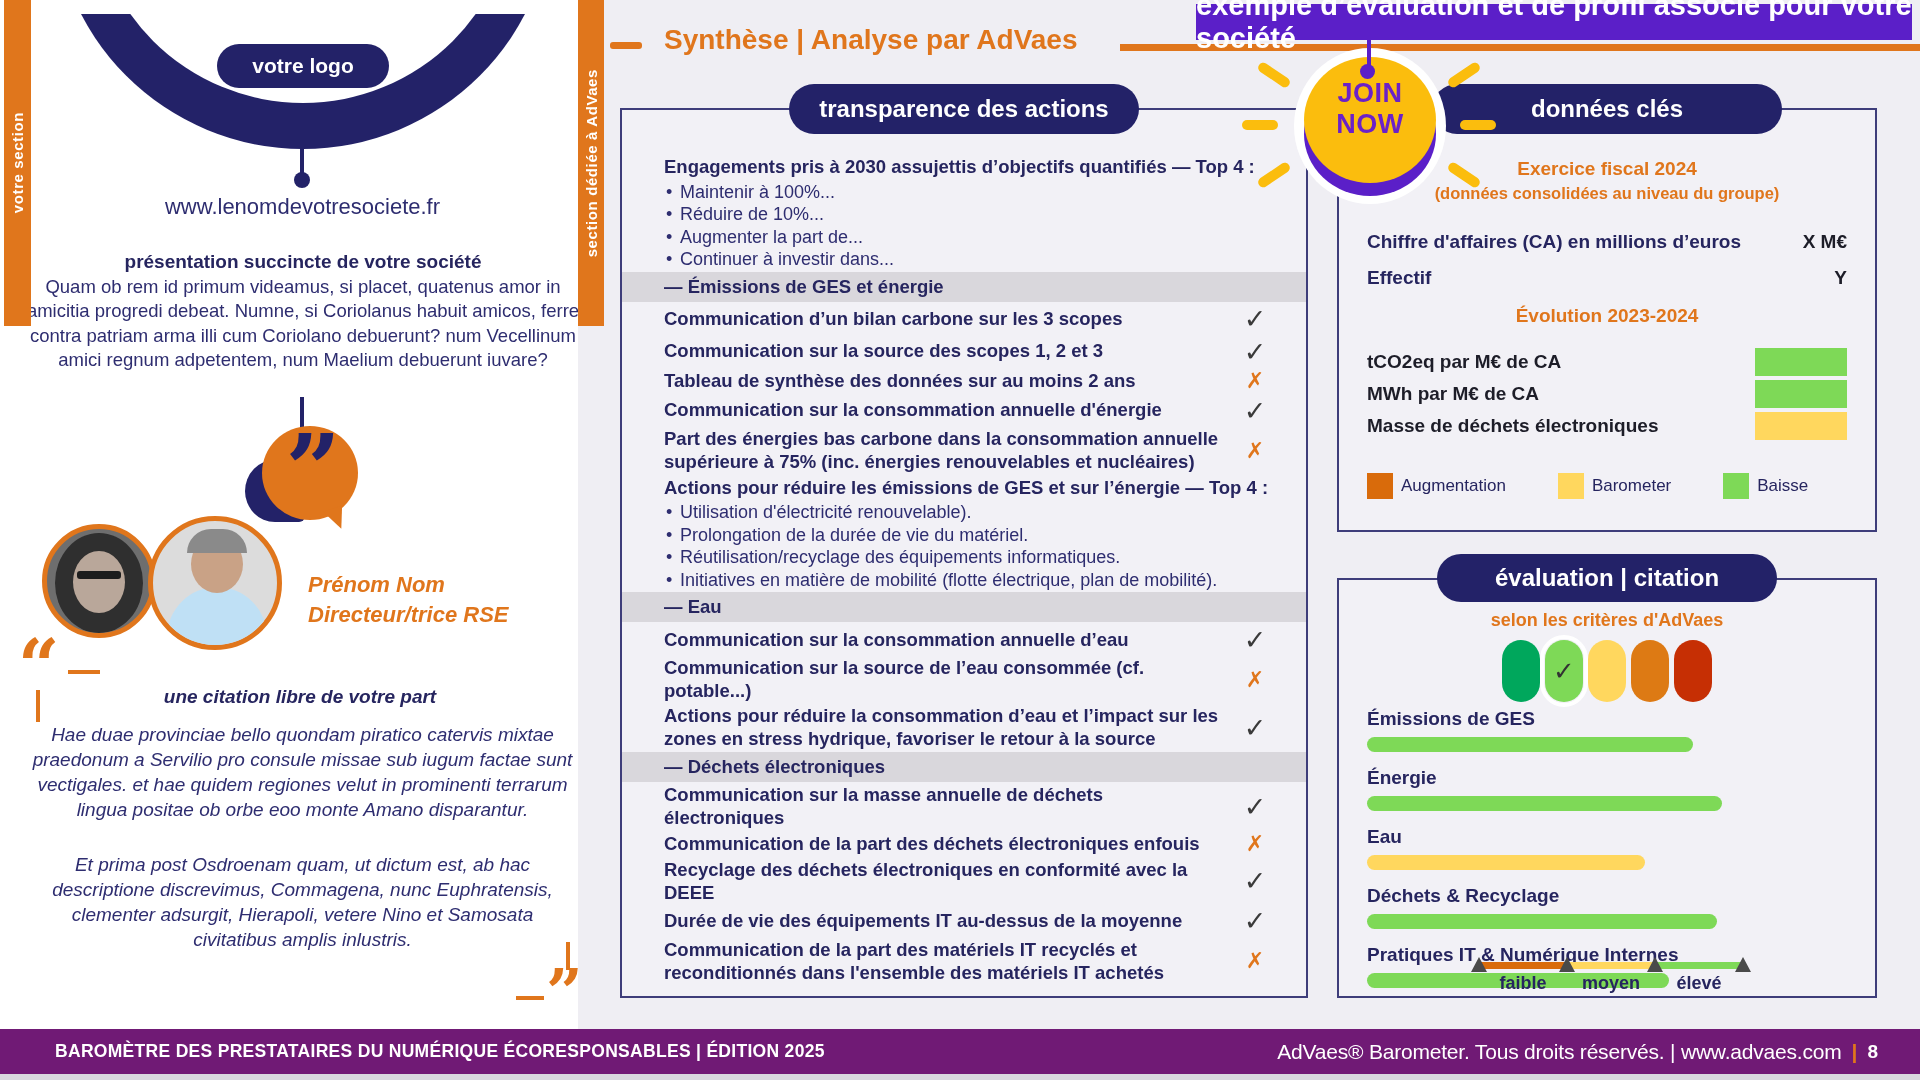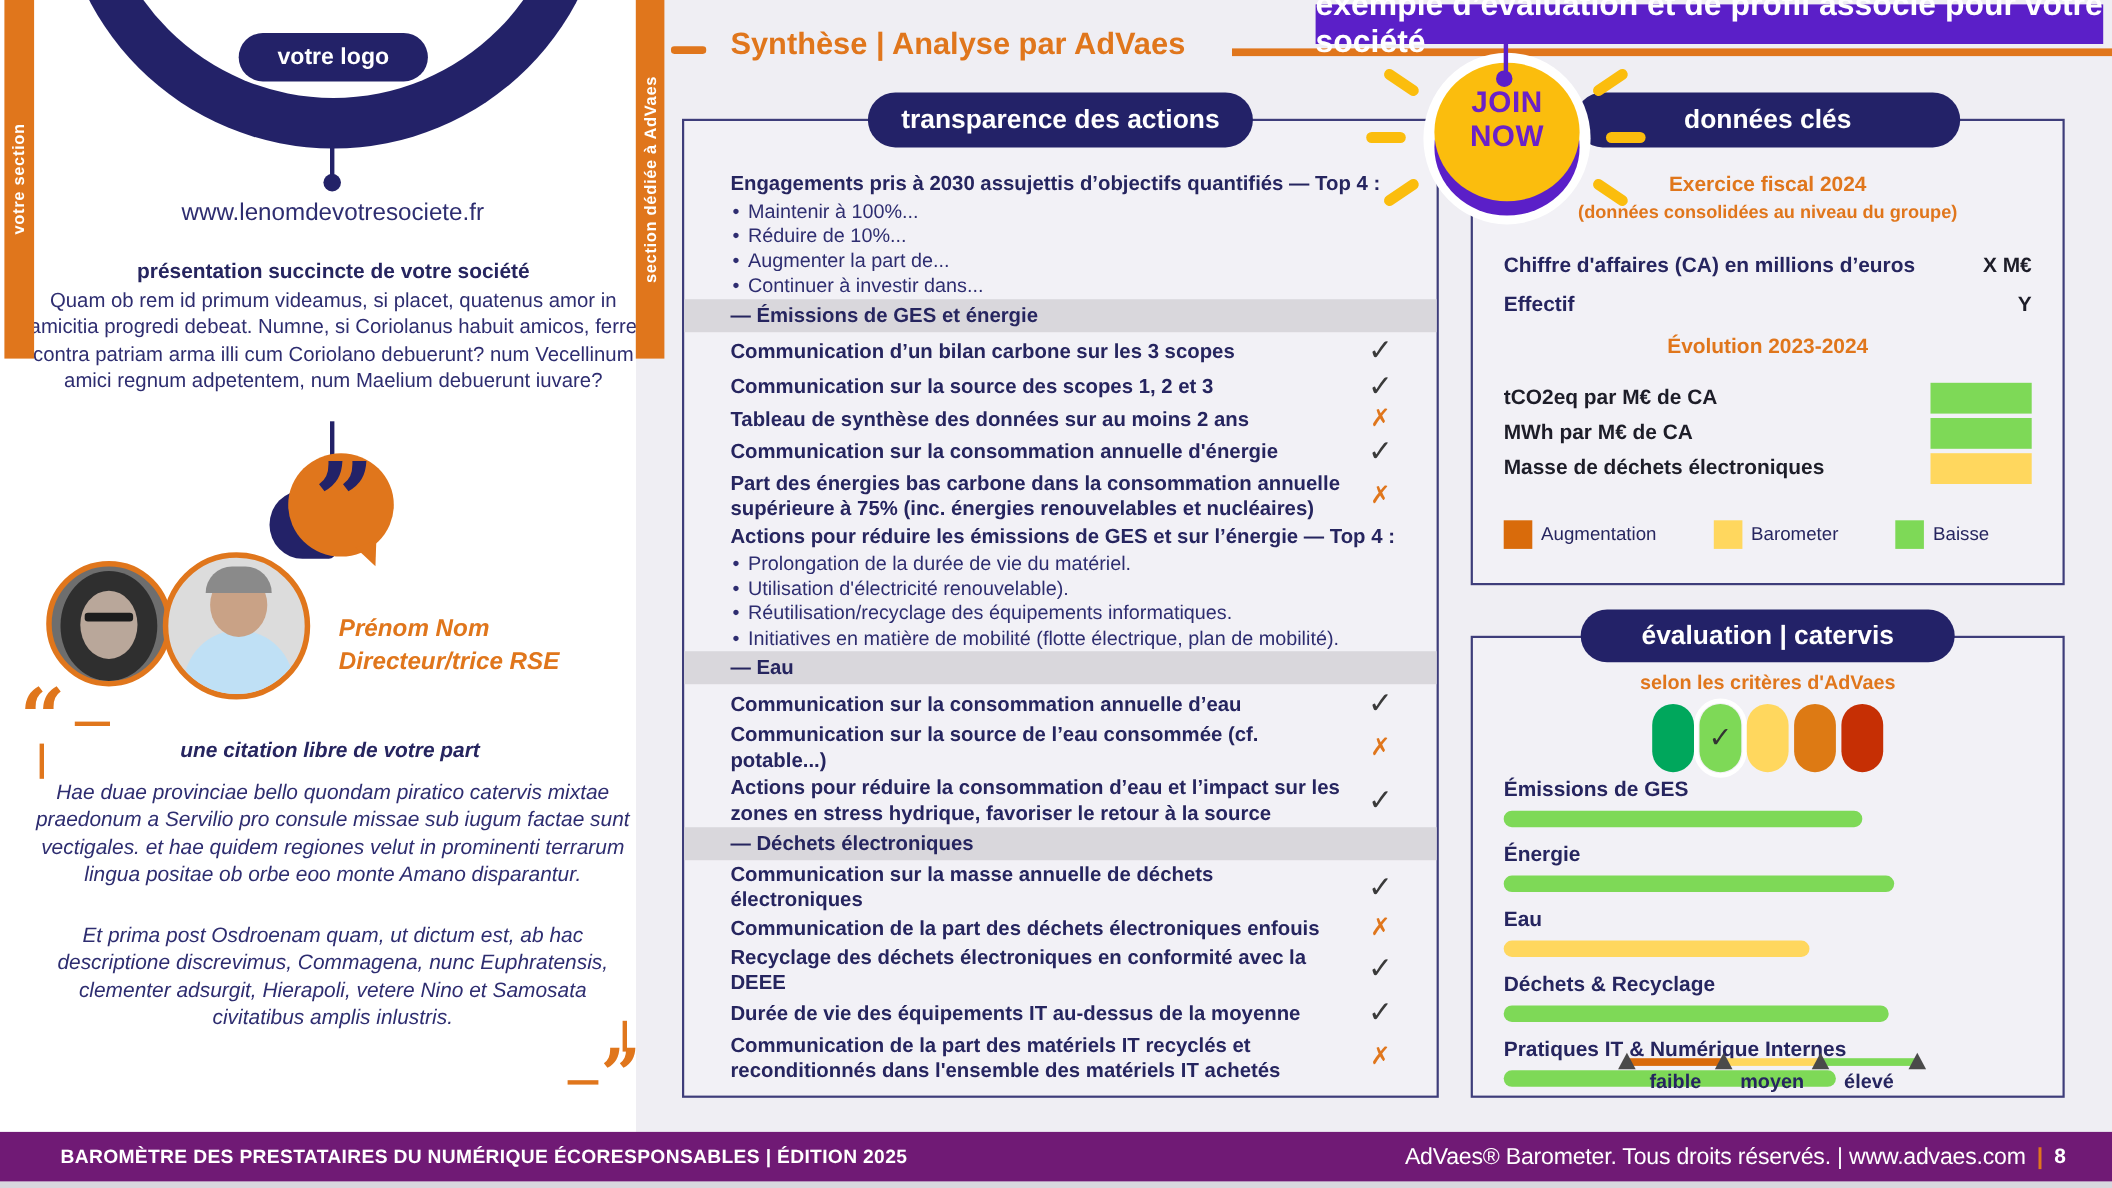--- a/index.html
+++ b/index.html
@@ -4,21 +4,21 @@
 <style>
   * { margin:0; padding:0; box-sizing:border-box; }
   html,body { width:1920px; height:1080px; }
   body { font-family:"Liberation Sans", sans-serif; background:#fff; position:relative; overflow:hidden; }
   #page { position:absolute; inset:0; width:1920px; height:1080px; }
 
   .abs { position:absolute; }
 
   
   .bg-right { left:578px; top:0; right:0; bottom:6px; background:#EFEEF3; }
-  .left-panel { left:0; top:0; width:578px; height:1029px; background:#ffffff; overflow:hidden; }
+  .left-panel { left:0; top:14px; width:578px; height:1029px; background:#ffffff; overflow:hidden; }
 
   
   .ribbon { background:#E0761C; display:flex; align-items:center; justify-content:center; }
   .vtext { writing-mode:vertical-rl; transform:rotate(180deg); color:#fff; font-weight:bold; font-size:15px; letter-spacing:.6px; white-space:nowrap; }
   .ribbon-left { left:4px; top:0; width:27px; height:326px; }
   .ribbon-mid  { left:578px; top:0; width:26px; height:326px; }
 
   
   .arc-outer { left:53px; top:-365px; width:500px; height:500px; border-radius:50%; background:#232268; }
   .arc-inner { left:91px; top:-335px; width:424px; height:424px; border-radius:50%; background:#ffffff; }
@@ -285,23 +285,23 @@
         <div class="blk-row">
           <div class="row-text">Part des énergies bas carbone dans la consommation annuelle supérieure à 75% (inc. énergies renouvelables et nucléaires)</div>
           <div class="row-mark">
             
             <span class="mark-cross">✗</span>
           </div>
         </div>
 
         <div class="blk-heading">Actions pour réduire les émissions de GES et sur l’énergie — Top 4 :</div>
 
+        <div class="blk-bullet">Utilisation d'électricité renouvelable).</div>
+
         <div class="blk-bullet">Prolongation de la durée de vie du matériel.</div>
-
-        <div class="blk-bullet">Utilisation d'électricité renouvelable).</div>
 
         <div class="blk-bullet">Réutilisation/recyclage des équipements informatiques.</div>
 
         <div class="blk-bullet">Initiatives en matière de mobilité (flotte électrique, plan de mobilité).</div>
 
         <div class="blk-band">— Eau</div>
 
         <div class="blk-row">
           <div class="row-text">Communication sur la consommation annuelle d’eau</div>
           <div class="row-mark">
@@ -499,21 +499,21 @@
             <div class="seg-bar" style="background: rgb(126, 217, 87);"></div>
             <div class="seg-label">élevé</div>
           </div>
         </div>
       <span class="tri" style="left:-8px;"></span>
       <span class="tri" style="left:80px;"></span>
       <span class="tri" style="left:168px;"></span>
       <span class="tri" style="left:256px;"></span>
     </div>
   </div>
-  <div class="abs pill pill-ev">évaluation | catervis</div>
+  <div class="abs pill pill-ev">évaluation | citation</div>
 
   <div class="abs footer">
     <span class="footer-left">BAROMÈTRE DES PRESTATAIRES DU NUMÉRIQUE ÉCORESPONSABLES | ÉDITION 2025</span>
     <span class="footer-right">
       <span class="footer-right-text">AdVaes® Barometer. Tous droits réservés. | www.advaes.com</span>
       <span class="footer-sep">|</span>
       <span class="footer-page">8</span>
     </span>
   </div>
   <div class="abs footer-strip"></div>

